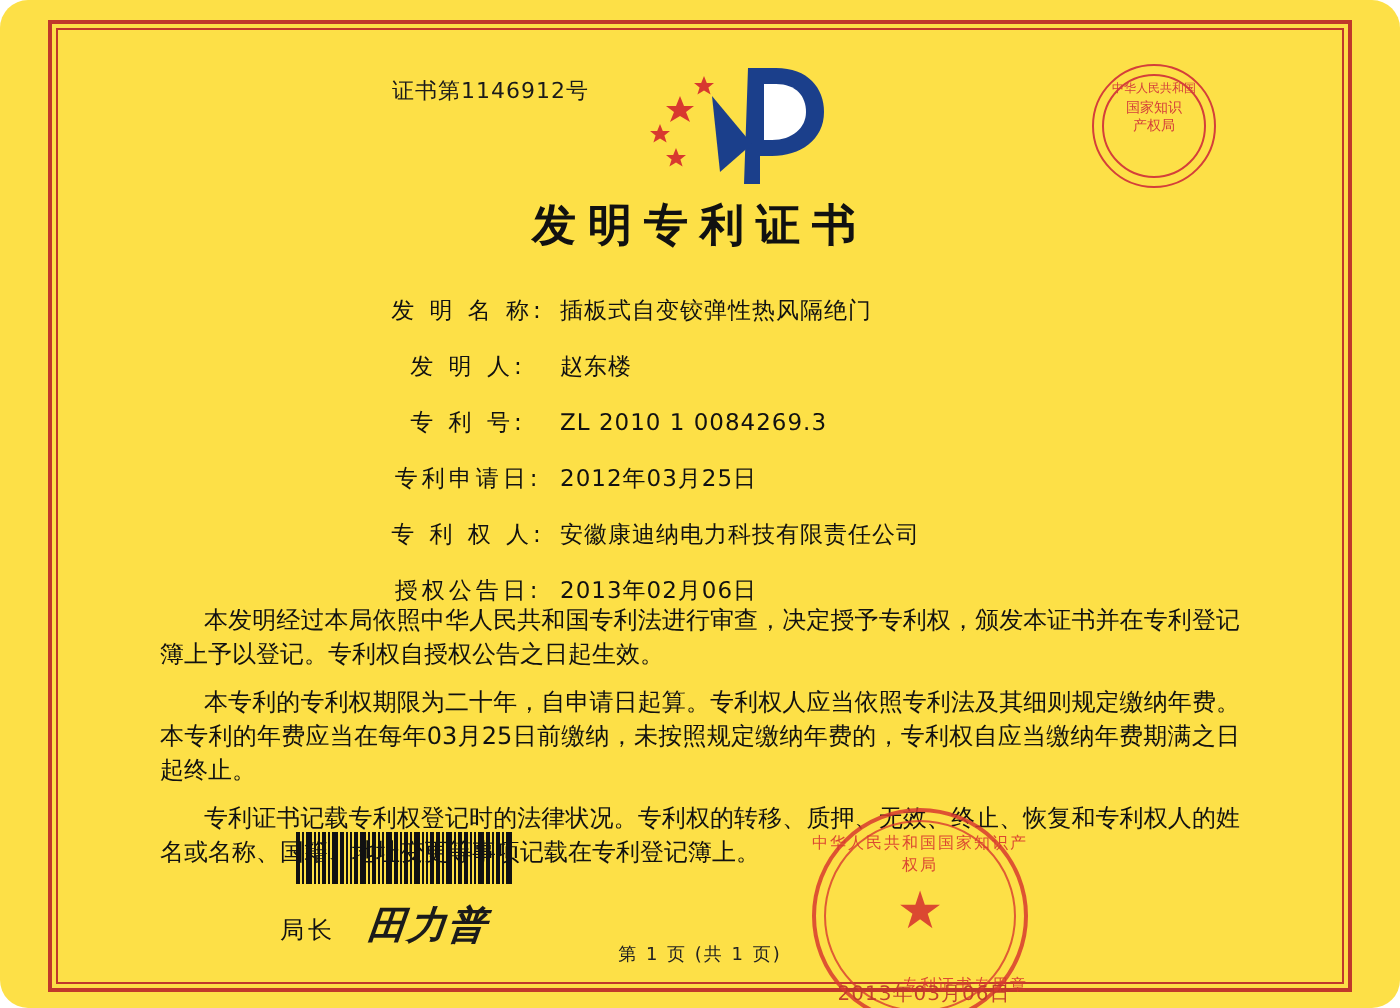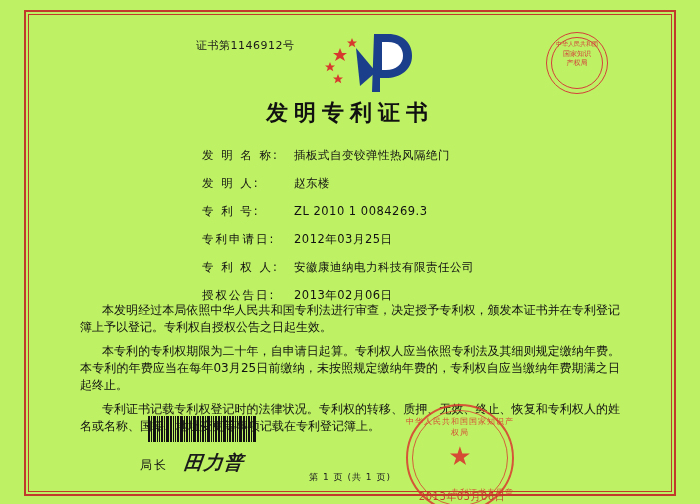--- a/index.html
+++ b/index.html
@@ -10,22 +10,23 @@
   body {
     width: 700px;
     height: 504px;
     font-family: "DejaVu Sans", "Liberation Sans", sans-serif;
     overflow: hidden;
   }
   .page {
     position: relative;
     width: 700px;
     height: 504px;
-    background: #bef264;
+    background: #fde047;
     box-sizing: border-box;
+    border-radius: 14px;
   }
   
   .border-outer {
     position: absolute;
     left: 24px;
     top: 10px;
     right: 24px;
     bottom: 8px;
     border: 2px solid #c0392b;
     box-sizing: border-box;
@@ -112,23 +113,24 @@
     text-align: center;
     font-size: 22px;
     letter-spacing: 6px;
     font-weight: bold;
     color: #111;
     font-family: "DejaVu Sans", "Liberation Sans", sans-serif;
   }
   
   .fields {
     position: absolute;
-    left: 166px;
+    left: 152px;
     top: 128px;
     right: 40px;
+    text-align: center;
   }
   .field-row {
     display: flex;
     align-items: baseline;
     margin-bottom: 13px;
     font-size: 11.5px;
     color: #111;
   }
   .field-label {
     white-space: nowrap;

